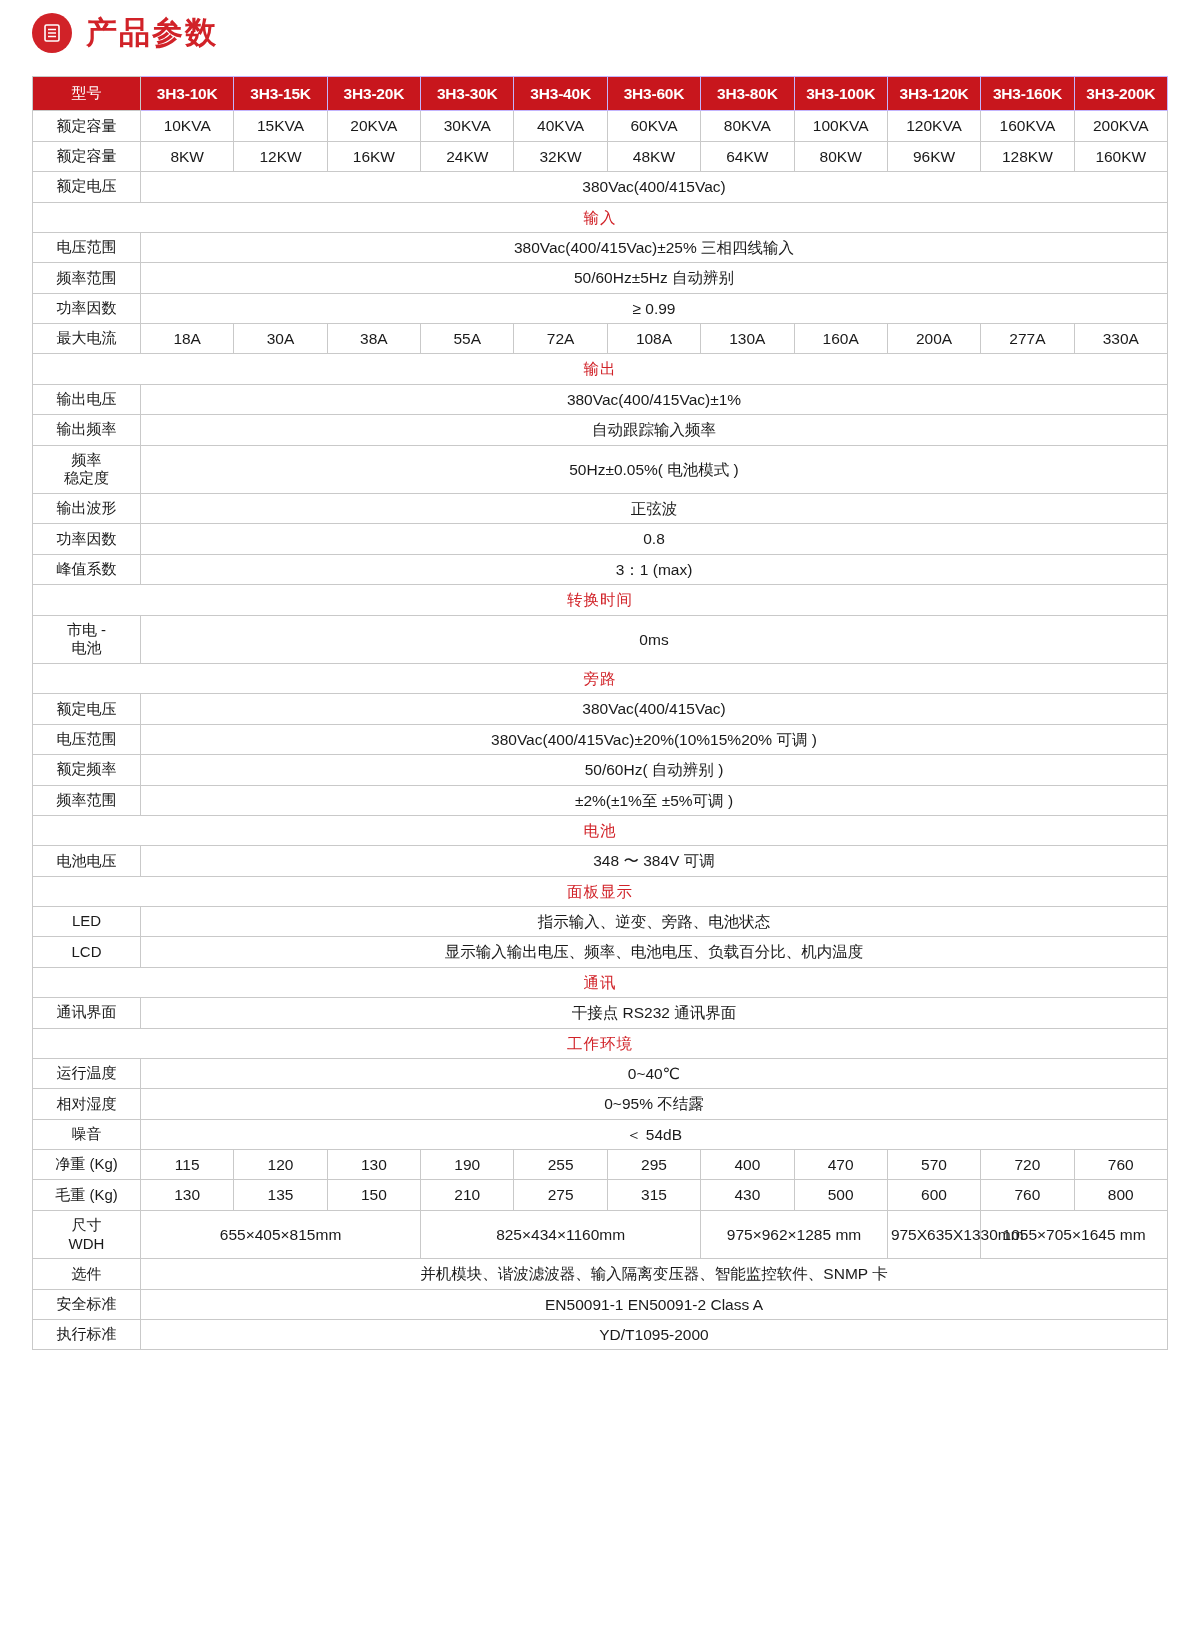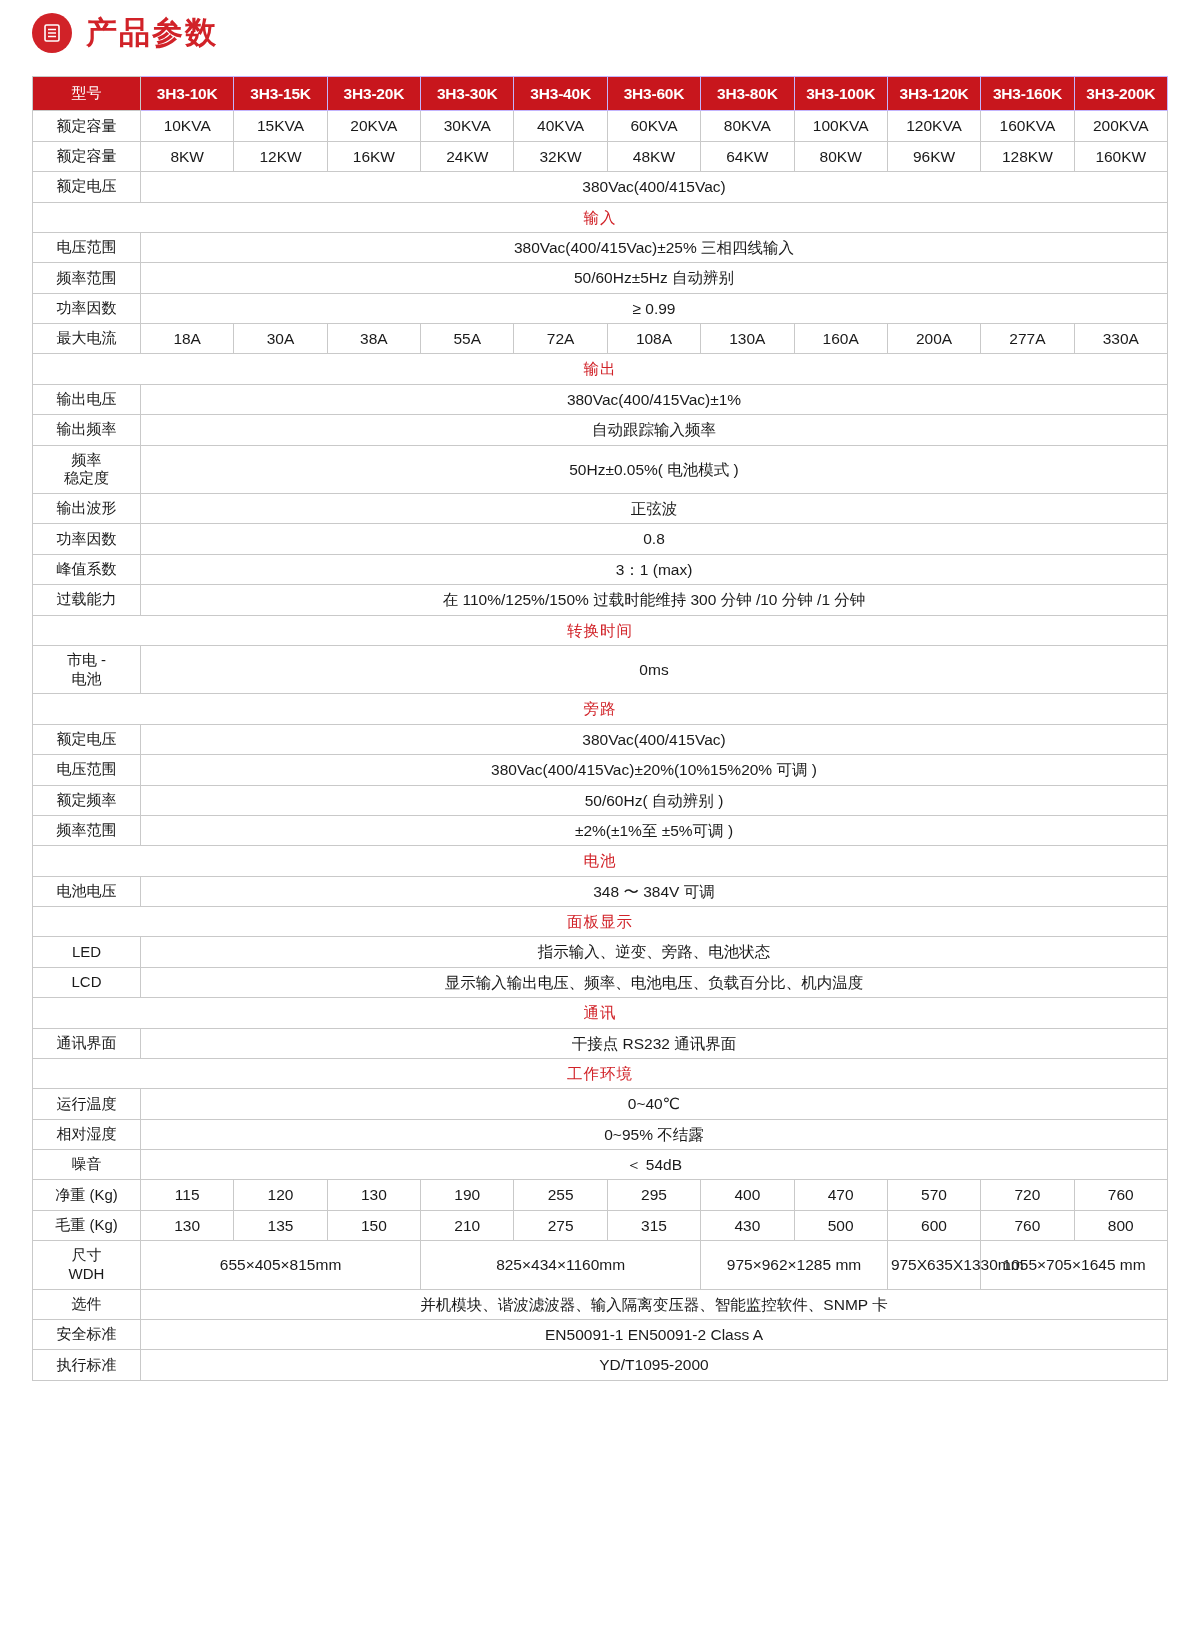--- a/index.html
+++ b/index.html
@@ -208,24 +208,20 @@
           <td colspan="11">正弦波</td>
         </tr>
         <tr>
           <td class="labelcol">功率因数</td>
           <td colspan="11">0.8</td>
         </tr>
         <tr>
           <td class="labelcol">峰值系数</td>
           <td colspan="11">3：1 (max)</td>
         </tr>
-        <tr>
-          <td class="labelcol">过载能力</td>
-          <td colspan="11">在 110%/125%/150% 过载时能维持 300 分钟 /10 分钟 /1 分钟</td>
-        </tr>
         <tr class="sectionrow">
           <td colspan="12">转换时间</td>
         </tr>
         <tr>
           <td class="labelcol twoline">市电 -<br>电池</td>
           <td colspan="11">0ms</td>
         </tr>
         <tr class="sectionrow">
           <td colspan="12">旁路</td>
         </tr>

